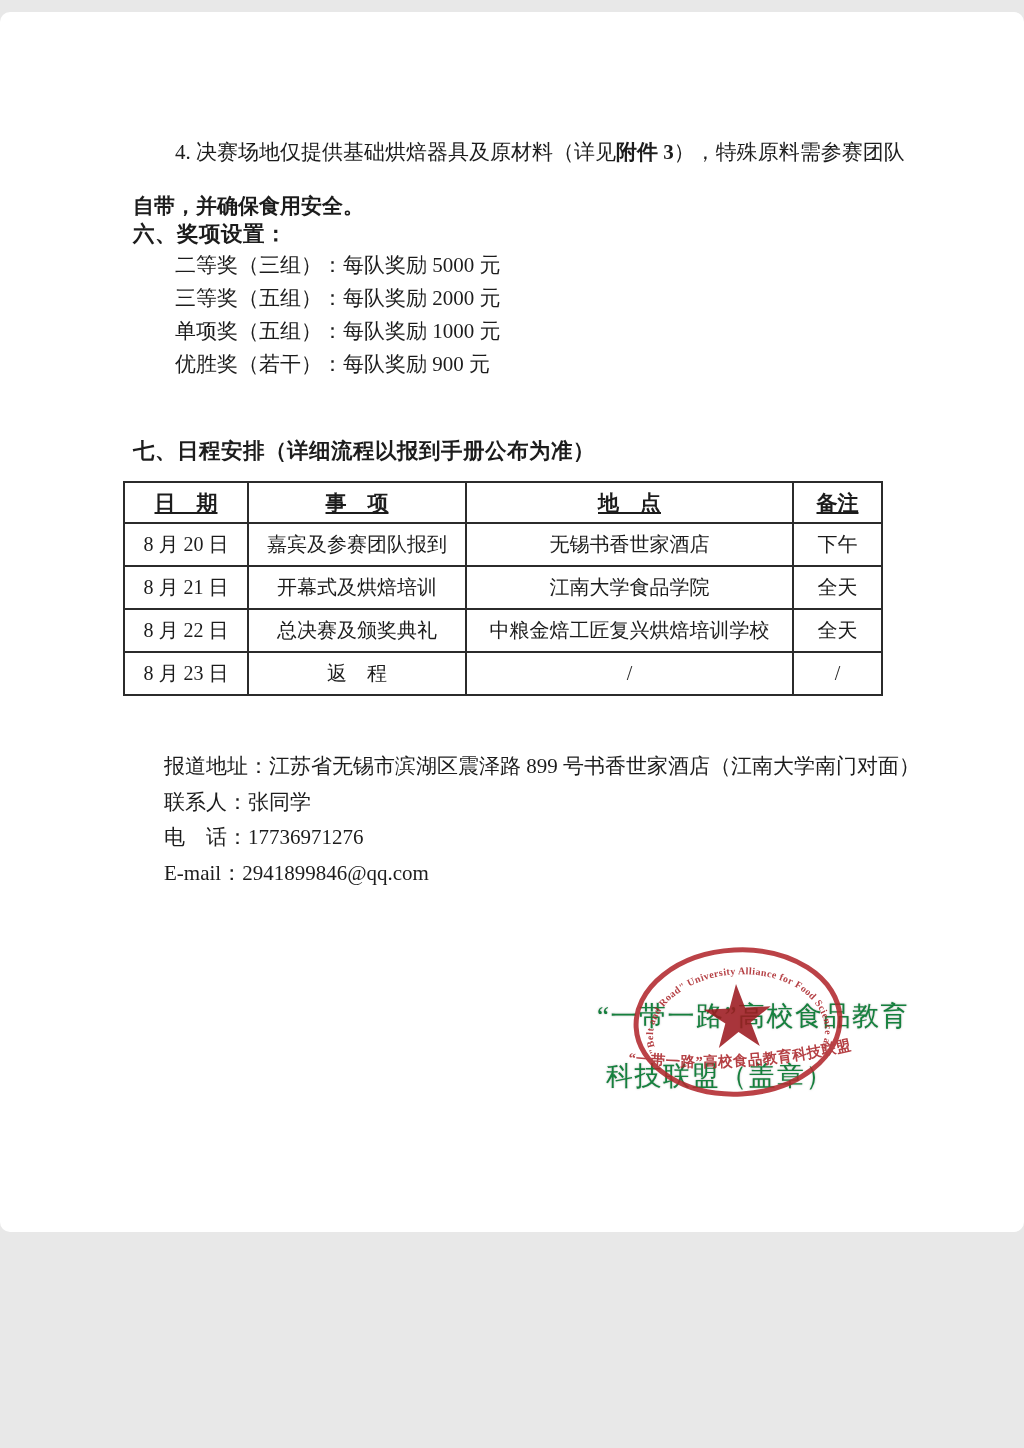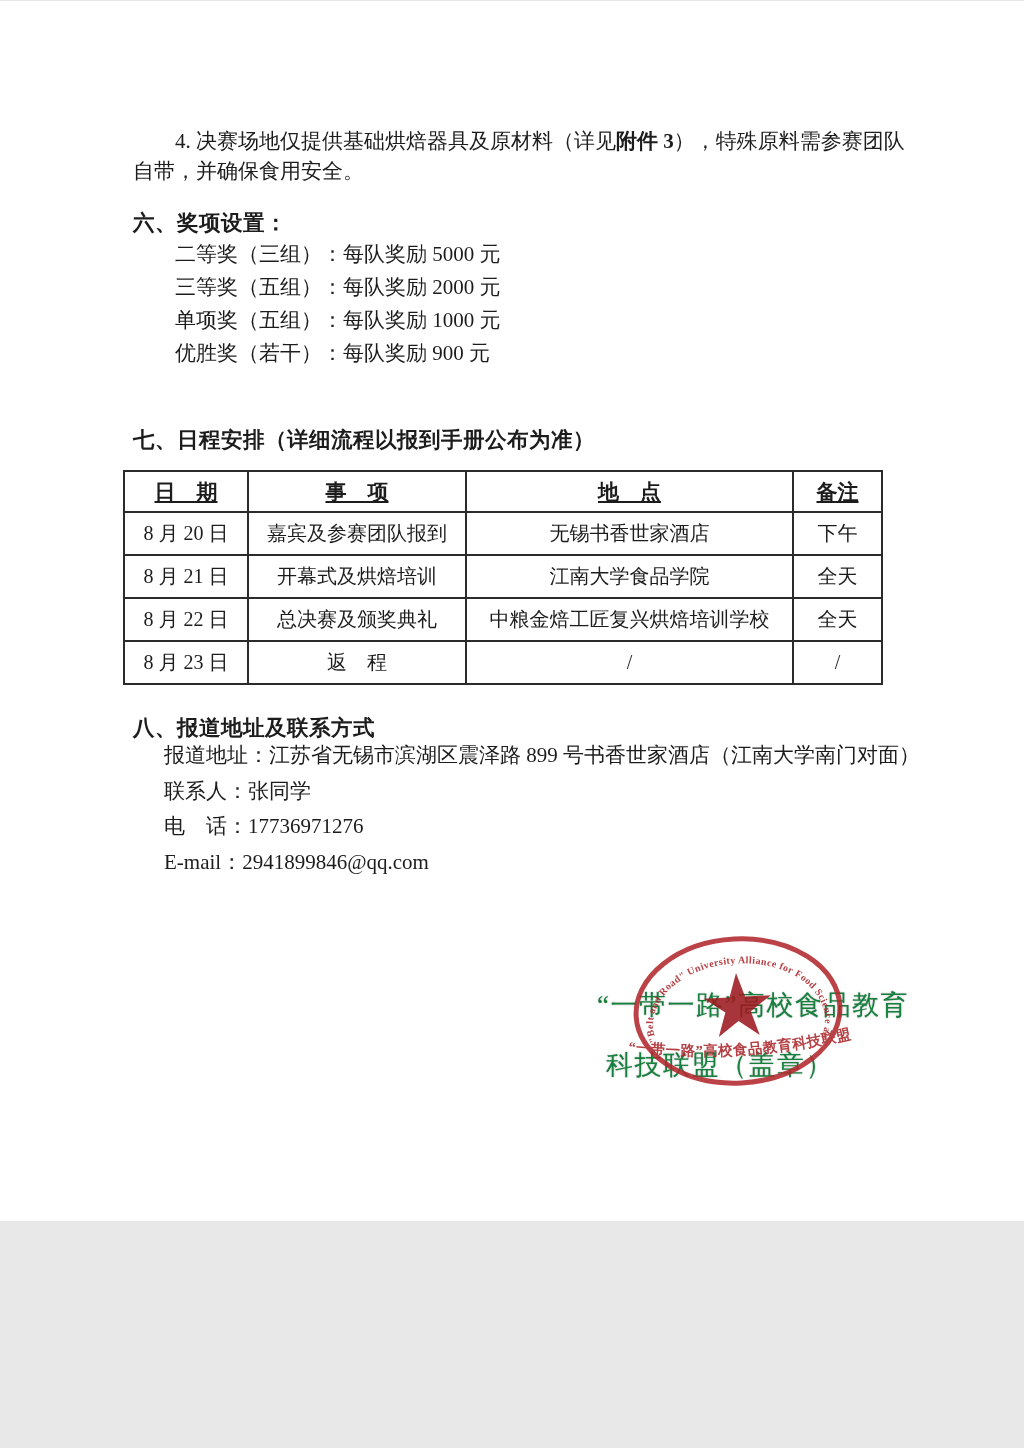--- a/index.html
+++ b/index.html
@@ -1,23 +1,24 @@
 <!DOCTYPE html>
 <html><head>
 <meta charset="utf-8">
 <style>
   html,body{margin:0;padding:0;background:#e8e8e8;}
   .page{
     position:relative;
     width:1024px;height:1220px;
-    margin:1px auto;
+    margin:12px auto;
     background:#ffffff;
     font-family:"Liberation Serif","DejaVu Serif",serif;
     color:#1c1c1c;
     overflow:hidden;
+    border-radius:10px;
   }
   .line{position:absolute;font-size:21px;white-space:nowrap;}
   .bold{font-weight:bold;}
   .heading{position:absolute;font-size:21.5px;font-weight:bold;white-space:nowrap;letter-spacing:.5px;}
   .awards{position:absolute;left:175px;top:237px;font-size:21px;line-height:33px;}
   .contact{position:absolute;left:164px;top:737px;font-size:21px;line-height:35.5px;}
   table.schedule{
     position:absolute;left:123px;top:469px;
     border-collapse:collapse;table-layout:fixed;
     width:758px;
@@ -36,21 +37,21 @@
     text-shadow:0 0 2px rgba(145,145,145,.7);
   }
   .stamp-svg{position:absolute;left:580px;top:916px;}
 </style>
 </head>
 <body>
 
 <div class="page">
 
   <div class="line" style="left:175px;top:126px;"><span>4. 决赛场地仅提供基础烘焙器具及原材料（详见</span><span class="bold">附件 3</span><span>），特殊原料需参赛团队</span></div>
-  <div class="line" style="left:133px;top:156px;">自带，并确保食用安全。</div>
+  <div class="line" style="left:133px;top:180px;font-weight:bold;">自带，并确保食用安全。</div>
 
   <div class="heading" style="left:133px;top:207px;">六、奖项设置：</div>
   <div class="awards">
     <div>二等奖（三组）：每队奖励 5000 元</div>
     <div>三等奖（五组）：每队奖励 2000 元</div>
     <div>单项奖（五组）：每队奖励 1000 元</div>
     <div>优胜奖（若干）：每队奖励 900 元</div>
   </div>
 
   <div class="heading" style="left:133px;top:424px;">七、日程安排（详细流程以报到手册公布为准）</div>
@@ -91,21 +92,20 @@
       </tr>
       <tr>
         <td>8 月 23 日</td>
         <td>返　程</td>
         <td>/</td>
         <td>/</td>
       </tr>
     </tbody>
   </table>
 
-  <div class="heading" style="left:133px;top:712px;">八、报道地址及联系方式</div>
   <div class="contact">
     <div>报道地址：江苏省无锡市滨湖区震泽路 899 号书香世家酒店（江南大学南门对面）</div>
     <div>联系人：张同学</div>
     <div>电　话：17736971276</div>
     <div>E-mail：2941899846@qq.com</div>
   </div>
 
   <div class="covered-text" style="left:597px;top:986px;">“一带一路”高校食品教育</div>
   <div class="covered-text" style="left:606px;top:1046px;">科技联盟（盖章）</div>
 

